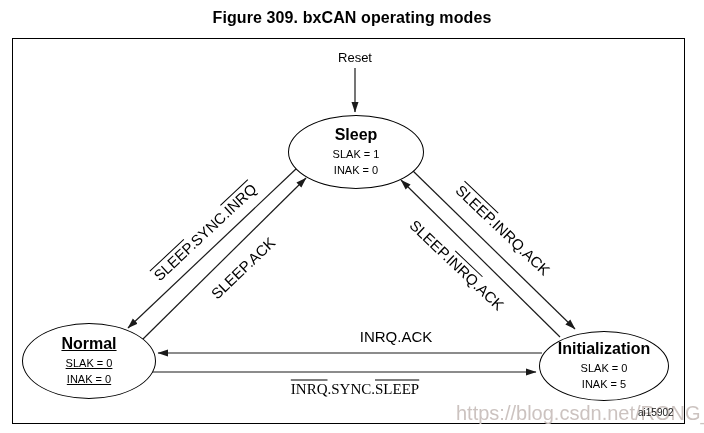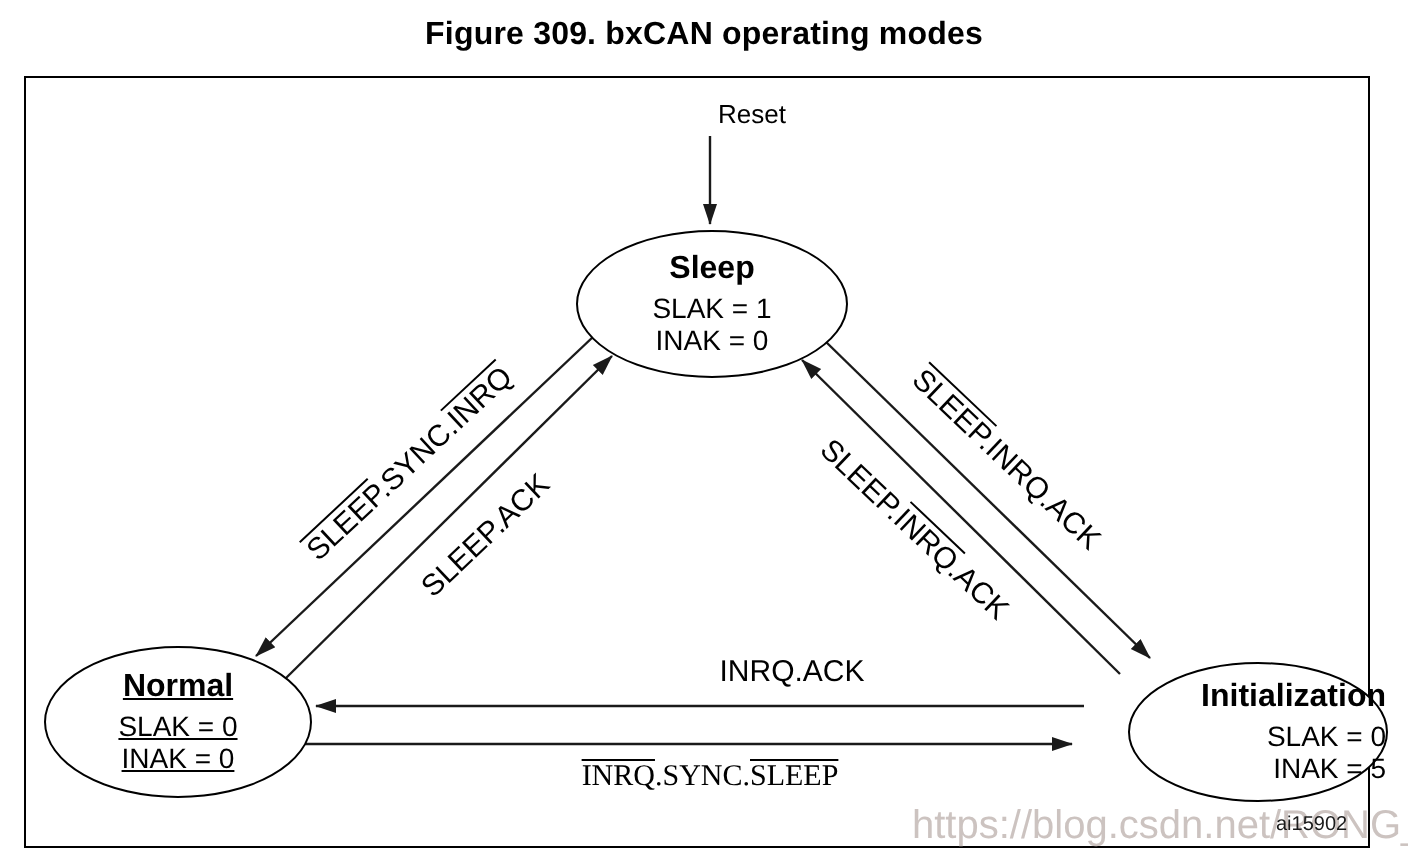--- a/index.html
+++ b/index.html
@@ -42,21 +42,21 @@
     justify-content: center;
     text-align: center;
   }
   .state-name {
     font-size: 16px;
     font-weight: bold;
     margin-bottom: 2px;
     line-height: 18px;
   }
   .state-line {
-    font-size: 14px;
+    font-size: 11px;
     line-height: 16px;
   }
   .tlabel {
     position: absolute;
     white-space: nowrap;
     font-size: 15px;
     line-height: 17px;
   }
   .tlabel .ov { text-decoration: overline; }
   .reset-label {
@@ -94,35 +94,35 @@
   </defs>
   <line x1="355" y1="68" x2="355" y2="112" marker-end="url(#arw)"></line>
   <line x1="297" y1="168" x2="128" y2="328" marker-end="url(#arw)"></line>
   <line x1="142" y1="340" x2="306" y2="178" marker-end="url(#arw)"></line>
   <line x1="412" y1="170" x2="575" y2="329" marker-end="url(#arw)"></line>
   <line x1="560" y1="337" x2="401" y2="180" marker-end="url(#arw)"></line>
   <line x1="542" y1="353" x2="158" y2="353" marker-end="url(#arw)"></line>
   <line x1="151" y1="372" x2="536" y2="372" marker-end="url(#arw)"></line>
 </svg>
 
-<div class="reset-label" style="left:376px; top:57px; transform:translate(-50%,-50%);">Reset</div>
+<div class="reset-label" style="left:355px; top:57px; transform:translate(-50%,-50%);">Reset</div>
 
 <div class="state" style="left:288px; top:115px; width:134px; height:72px;">
   <div class="state-name">Sleep</div>
   <div class="state-line">SLAK = 1</div>
   <div class="state-line">INAK = 0</div>
 </div>
 
 <div class="state" style="left:22px; top:323px; width:132px; height:74px;text-decoration:underline;">
   <div class="state-name">Normal</div>
   <div class="state-line">SLAK = 0</div>
   <div class="state-line">INAK = 0</div>
 </div>
 
-<div class="state" style="left:564px; top:331px; width:128px; height:68px;align-items:flex-end;">
+<div class="state" style="left:539px; top:331px; width:128px; height:68px;">
   <div class="state-name">Initialization</div>
   <div class="state-line">SLAK = 0</div>
   <div class="state-line">INAK = 5</div>
 </div>
 
 <div class="tlabel" style="left:205px; top:232px; transform:translate(-50%,-50%) rotate(-43deg);"><span class="ov">SLEEP</span><span>.SYNC.</span><span class="ov">INRQ</span></div>
 
 <div class="tlabel" style="left:243px; top:268px; transform:translate(-50%,-50%) rotate(-43.5deg);"><span>SLEEP.ACK</span></div>
 
 <div class="tlabel" style="left:503px; top:230px; transform:translate(-50%,-50%) rotate(43.5deg);"><span class="ov">SLEEP</span><span>.INRQ.ACK</span></div>

